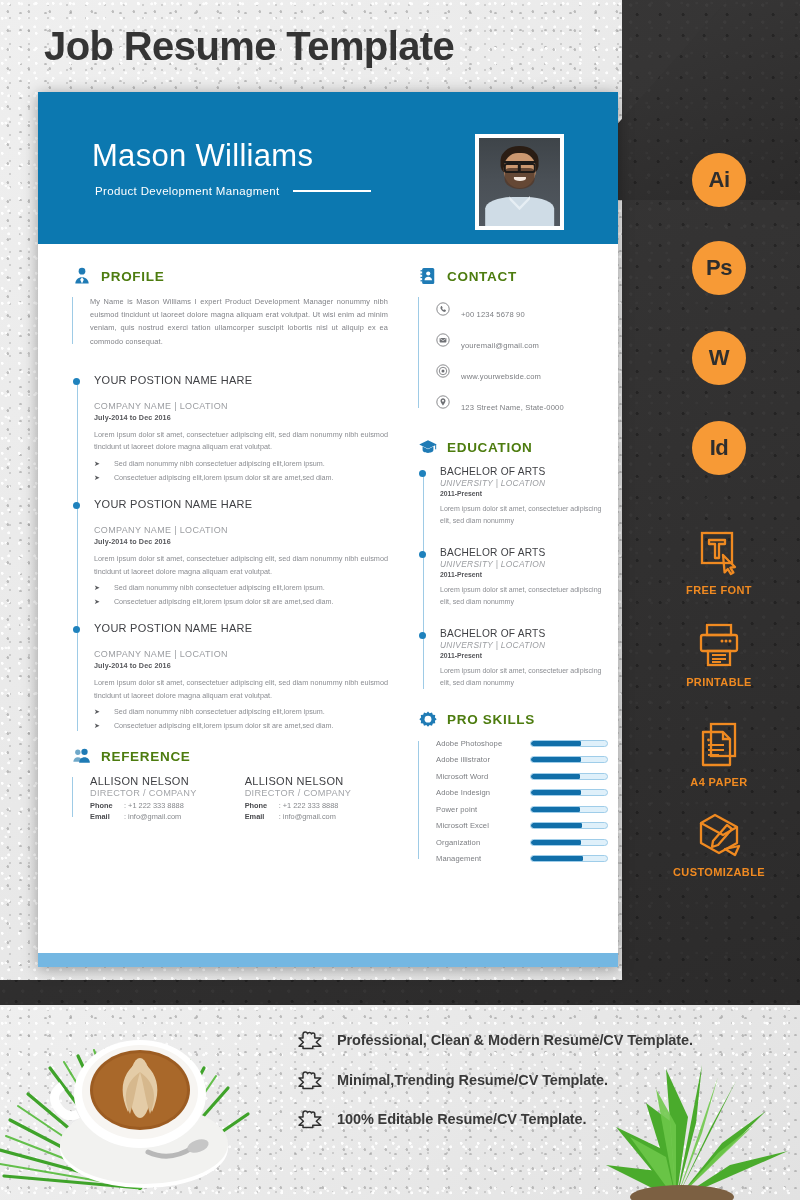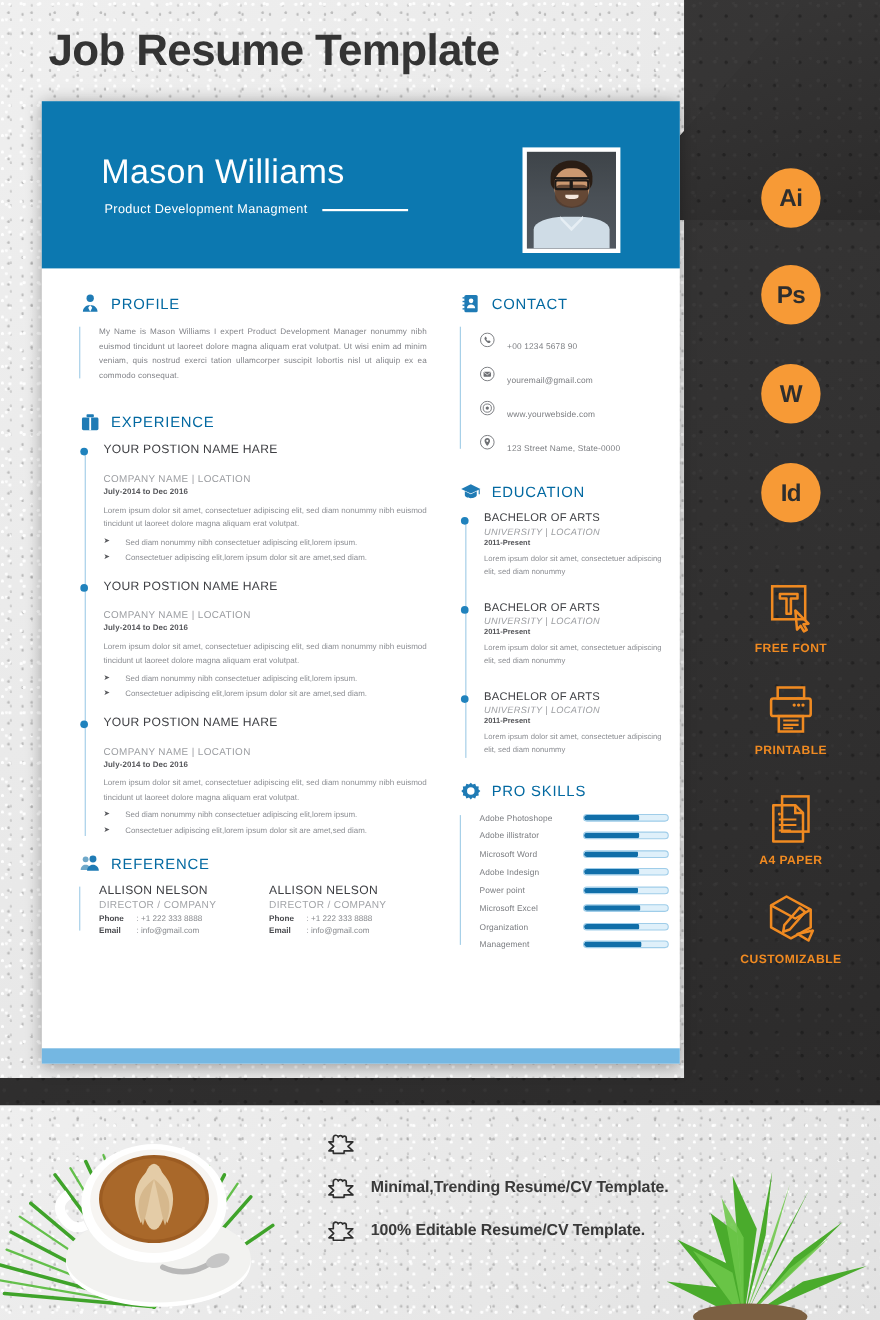--- a/index.html
+++ b/index.html
@@ -92,21 +92,21 @@
   .ph-collar{position:absolute;left:50%;bottom:18%;transform:translateX(-50%);width:26%;height:16%;background:#e6eef4;clip-path:polygon(0 0,50% 75%,100% 0,100% 22%,50% 100%,0 22%);}
 
   
   #resume-body { position:absolute; left:0; top:152px; right:0; bottom:14px; }
   .col-left  { position:absolute; left:34px;  top:0; width:316px; }
   .col-right { position:absolute; left:380px; top:0; width:190px; }
 
   
   .sec { position:relative; margin-bottom:4px; }
   .sec-head { display:flex; align-items:center; gap:9px; margin-bottom:9px; }
-  .sec-title { font-size:13.5px; font-weight:normal; color:#0369a1; letter-spacing:.7px; }
+  .sec-title { font-size:13.5px; font-weight:bold; color:#4d7c0f; letter-spacing:.7px; }
   .sec-icon { width:20px; height:20px; display:block; flex:none; }
   .sec-body { position:relative; padding-left:18px; }
   .sec-body::before {
     content:""; position:absolute; left:0; top:2px; bottom:4px; width:1.4px; background:#9ecbe6;
   }
 
   
   .para {
     font-size:7.4px; line-height:13.2px; color:#808287; text-align:justify;
     letter-spacing:.12px;
@@ -221,28 +221,20 @@
             <path d="M12 13.4l2.2 3-2.2 4.6-2.2-4.6z" fill="#ffffff"></path>
           </svg>
           <div class="sec-title">PROFILE</div>
         </div>
         <div class="sec-body">
           <div class="para">My Name is Mason Williams I expert Product Development Manager nonummy nibh euismod tincidunt ut laoreet dolore magna aliquam erat volutpat. Ut wisi enim ad minim veniam, quis nostrud exerci tation ullamcorper suscipit lobortis nisl ut aliquip ex ea commodo consequat.</div>
         </div>
       </div>
 
       <div class="sec" style="margin-top:26px;">
-        <div class="sec-head">
-          <svg class="sec-icon" viewBox="0 0 24 24">
-            <rect x="8" y="3" width="8" height="3.4" rx="1" fill="#1f7bb5"></rect>
-            <rect x="3" y="6.6" width="18" height="14" rx="1.6" fill="#1f7bb5"></rect>
-            <rect x="11" y="6.6" width="2" height="14" fill="#ffffff"></rect>
-          </svg>
-          <div class="sec-title">EXPERIENCE</div>
-        </div>
         <div class="tl" id="exp-list">
             <div class="tl-item">
               <div class="job-title">YOUR POSTION NAME HARE</div>
               <div class="job-sub">COMPANY NAME   |   LOCATION</div>
               <div class="job-date">July-2014 to Dec 2016</div>
               <div class="job-desc">Lorem ipsum dolor sit amet, consectetuer adipiscing elit, sed diam nonummy nibh euismod tincidunt ut laoreet dolore magna aliquam erat volutpat.</div>
               <div class="bul">
                 <span class="bul-g">➤</span>
                 <span class="bul-t">Sed diam nonummy nibh consectetuer adipiscing elit,lorem ipsum.</span>
               </div>
@@ -527,20 +519,21 @@
       </div>
       <div class="feat-lbl">CUSTOMIZABLE</div>
     </div>
   </div>
 
 <div id="bottom-features">
     <div class="bfeat" style="left: 297px; top: 1029px;">
       <svg width="26" height="22" viewBox="0 0 26 22">
         <path d="M2 9h4V5.5c0-1.4 1-2.5 2.3-2.5 1.1 0 2 .7 2.2 1.7.3-.8 1-1.3 1.9-1.3 1 0 1.8.6 2 1.5.3-.6.9-1 1.6-1 1 0 1.8.8 1.8 1.9V9h6l-4.5 4.2 4.5 4.1h-8v2.2H6v-2.2H2l4.4-4.1z" fill="none" stroke="#2f2f2f" stroke-width="1.5" stroke-linejoin="round"></path>
       </svg>
+      <span class="bfeat-txt">Professional, Clean &amp; Modern Resume/CV Template.</span>
     </div>
     <div class="bfeat" style="left: 297px; top: 1069px;">
       <svg width="26" height="22" viewBox="0 0 26 22">
         <path d="M2 9h4V5.5c0-1.4 1-2.5 2.3-2.5 1.1 0 2 .7 2.2 1.7.3-.8 1-1.3 1.9-1.3 1 0 1.8.6 2 1.5.3-.6.9-1 1.6-1 1 0 1.8.8 1.8 1.9V9h6l-4.5 4.2 4.5 4.1h-8v2.2H6v-2.2H2l4.4-4.1z" fill="none" stroke="#2f2f2f" stroke-width="1.5" stroke-linejoin="round"></path>
       </svg>
       <span class="bfeat-txt">Minimal,Trending Resume/CV Template.</span>
     </div>
     <div class="bfeat" style="left: 297px; top: 1108px;">
       <svg width="26" height="22" viewBox="0 0 26 22">
         <path d="M2 9h4V5.5c0-1.4 1-2.5 2.3-2.5 1.1 0 2 .7 2.2 1.7.3-.8 1-1.3 1.9-1.3 1 0 1.8.6 2 1.5.3-.6.9-1 1.6-1 1 0 1.8.8 1.8 1.9V9h6l-4.5 4.2 4.5 4.1h-8v2.2H6v-2.2H2l4.4-4.1z" fill="none" stroke="#2f2f2f" stroke-width="1.5" stroke-linejoin="round"></path>

